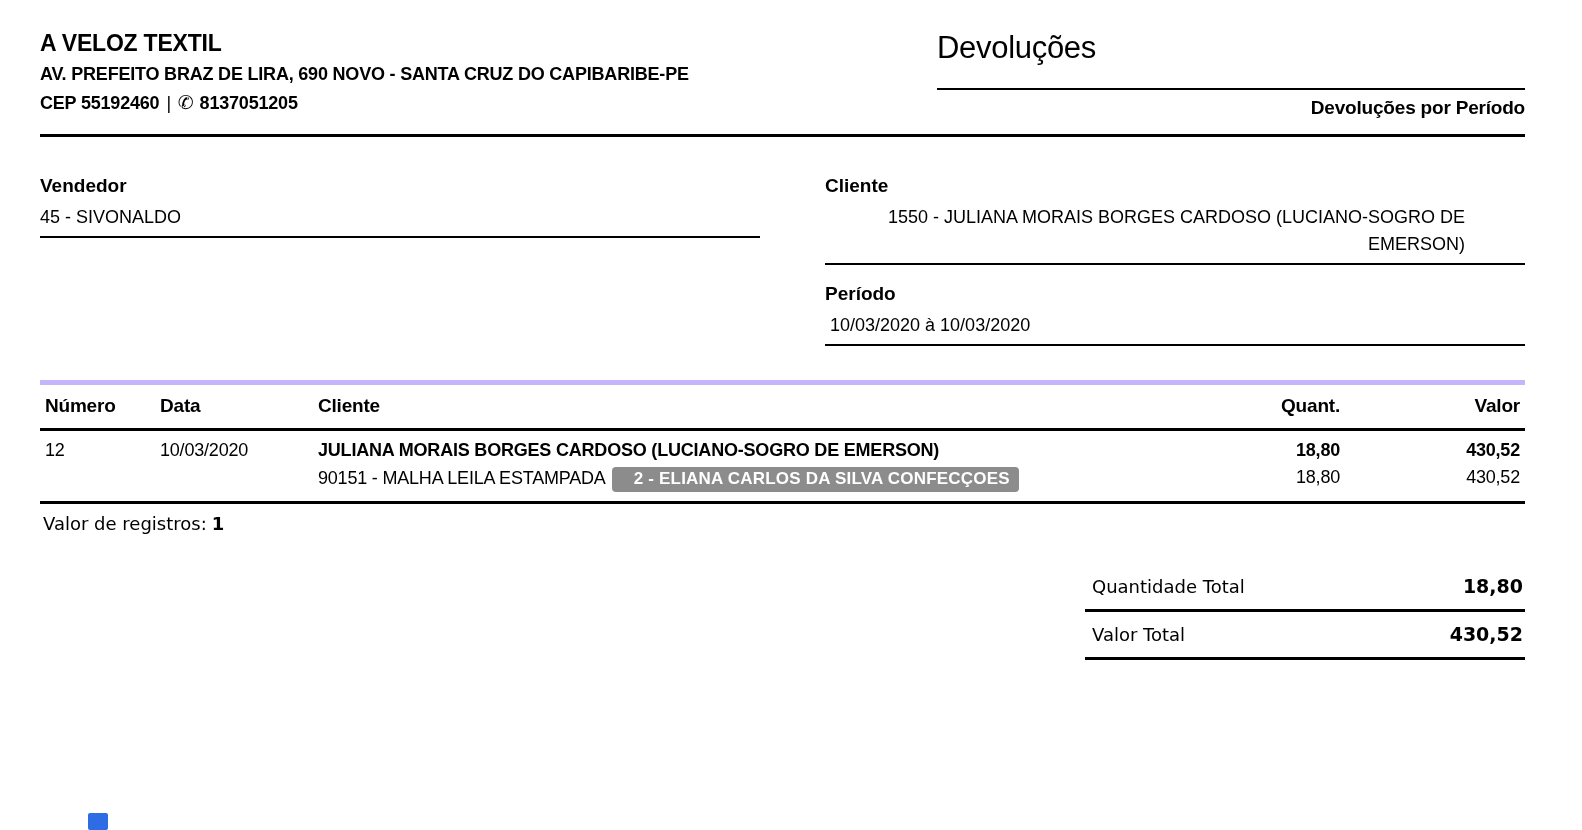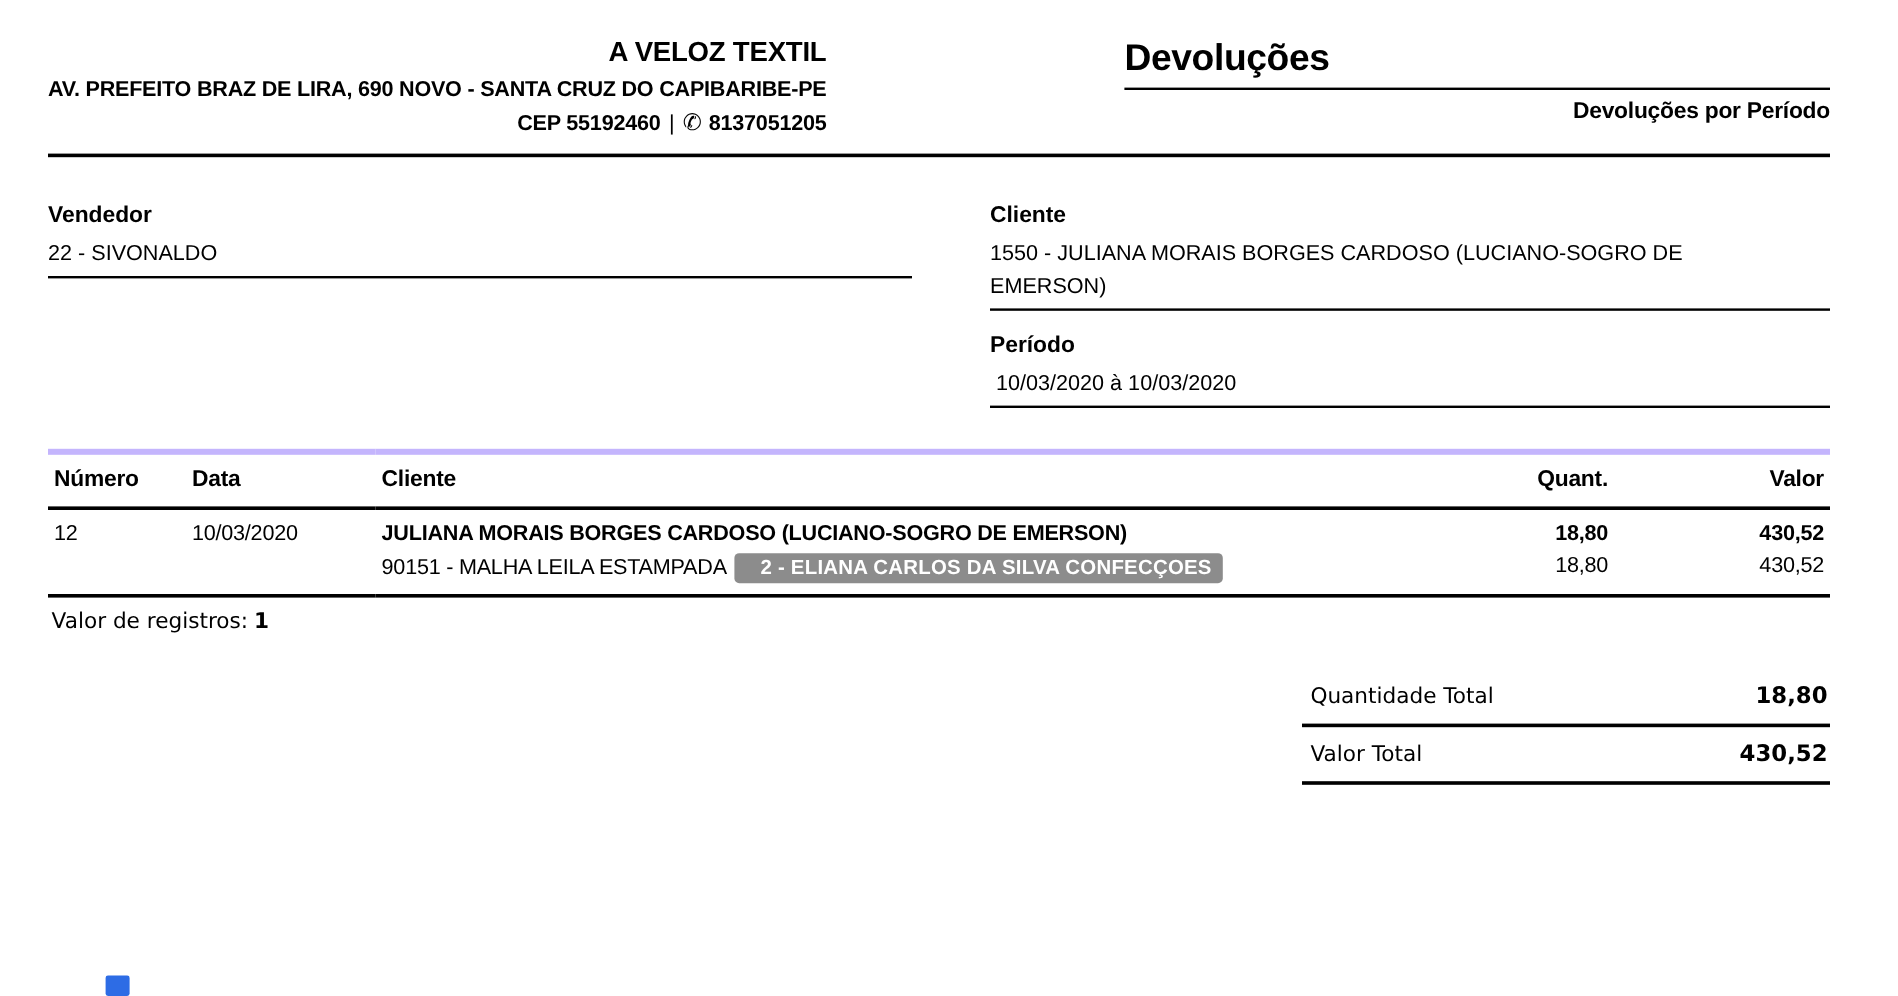--- a/index.html
+++ b/index.html
@@ -19,21 +19,21 @@
     background: #ffffff;
   }
   .wide { font-family: "DejaVu Sans", sans-serif; }
 
   
   .top {
     display: flex;
     justify-content: space-between;
     align-items: flex-start;
   }
-  .company { letter-spacing: -0.2px; text-align: right; }
+  .company { letter-spacing: -0.2px; }
   .company-name {
     font-size: 23px;
     font-weight: bold;
     margin-bottom: 7px;
   }
   .company-address {
     font-size: 18px;
     font-weight: bold;
     margin-bottom: 6px;
   }
@@ -44,23 +44,23 @@
   .company-contact .sep { margin: 0 7px; font-weight: normal; }
   .phone-icon {
     font-family: "DejaVu Sans", sans-serif;
     font-weight: normal;
     font-size: 19px;
     margin-right: 6px;
   }
   .titles { width: 588px; }
   .report-title {
     font-size: 31px;
-    font-weight: bold;
+    font-weight: normal;
     letter-spacing: -0.3px;
-    padding-bottom: 7px;
+    padding-bottom: 22px;
     border-bottom: 2px solid #000;
   }
   .report-subtitle {
     font-size: 19px;
     font-weight: bold;
     text-align: right;
     margin-top: 7px;
     letter-spacing: -0.2px;
   }
   .divider {
@@ -81,21 +81,21 @@
     font-size: 19px;
     font-weight: bold;
     margin-bottom: 7px;
   }
   .fblock { border-bottom: 2px solid #000; }
   .fvalue {
     font-size: 18px;
     line-height: 27px;
     padding-bottom: 5px;
   }
-  .cliente-value { width: 640px; }
+  .cliente-value { width: 640px; text-align: right; }
   .periodo-block { margin-top: 18px; }
   .periodo-value { padding-left: 5px; }
 
   
   table.report {
     width: 100%;
     margin-top: 34px;
     border-collapse: collapse;
     border-top: 5px solid #c4b5fd;
     border-bottom: 3px solid #000;
@@ -180,21 +180,21 @@
       <div class="report-subtitle">Devoluções por Período</div>
     </div>
   </header>
 
   <hr class="divider">
 
   <section class="filters">
     <div class="filters-left">
       <div class="flabel">Vendedor</div>
       <div class="fblock">
-        <div class="fvalue">22 - SIVONALDO</div>
+        <div class="fvalue">45 - SIVONALDO</div>
       </div>
     </div>
     <div class="filters-right">
       <div class="flabel">Cliente</div>
       <div class="fblock">
         <div class="fvalue cliente-value">1550 - JULIANA MORAIS BORGES CARDOSO (LUCIANO-SOGRO DE EMERSON)</div>
       </div>
       <div class="periodo-block">
         <div class="flabel">Período</div>
         <div class="fblock">

